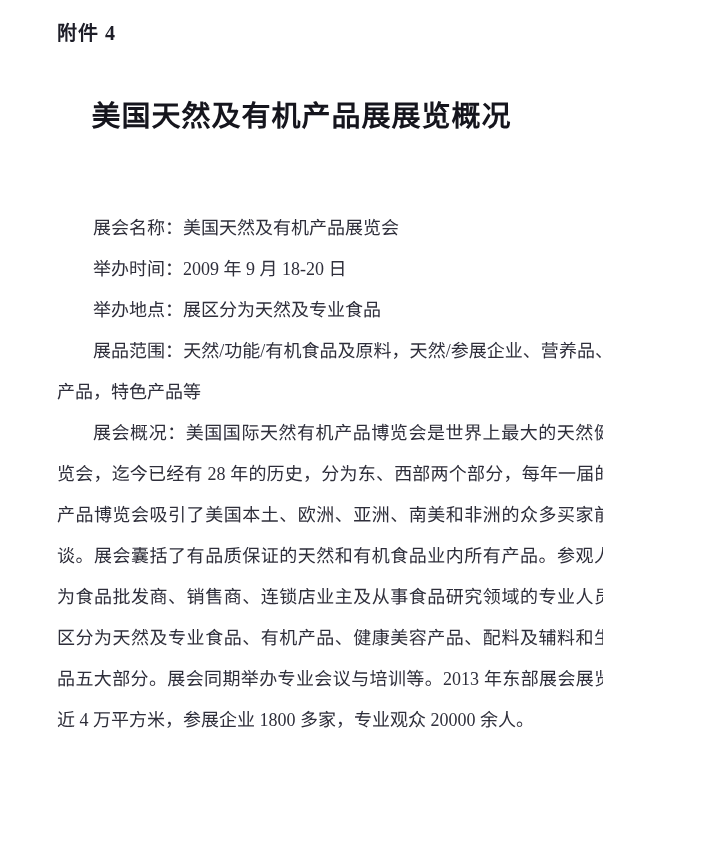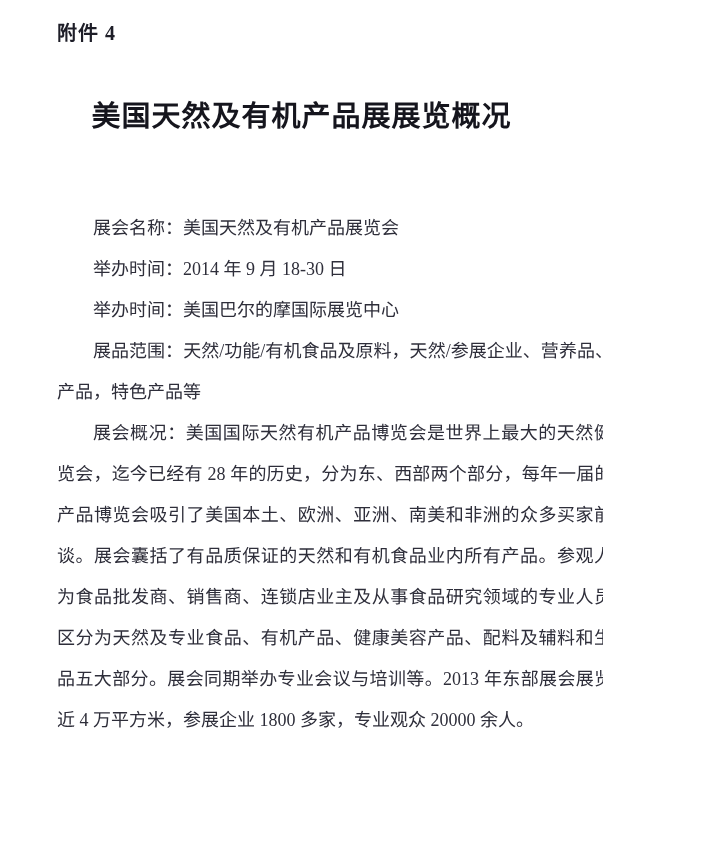--- a/index.html
+++ b/index.html
@@ -59,19 +59,19 @@
 <body>
 
 <div class="page">
 
   <div class="attachment-label">附件 4</div>
 
   <h1 class="doc-title">美国天然及有机产品展展览概况</h1>
 
   <div class="doc-body">
     <p>展会名称：美国天然及有机产品展览会</p>
-    <p>举办时间：2014 年 9 月 18-30 日</p>
-    <p>举办时间：美国巴尔的摩国际展览中心</p>
+    <p>举办时间：2009 年 9 月 18-20 日</p>
+    <p>举办地点：展区分为天然及专业食品</p>
     <p>展品范围：天然/功能/有机食品及原料，天然/参展企业、营养品、护理产品，特色产品等</p>
     <p>展会概况：美国国际天然有机产品博览会是世界上最大的天然健康展览会，迄今已经有 28 年的历史，分为东、西部两个部分，每年一届的天然产品博览会吸引了美国本土、欧洲、亚洲、南美和非洲的众多买家前往洽谈。展会囊括了有品质保证的天然和有机食品业内所有产品。参观人群多为食品批发商、销售商、连锁店业主及从事食品研究领域的专业人员。展区分为天然及专业食品、有机产品、健康美容产品、配料及辅料和生活用品五大部分。展会同期举办专业会议与培训等。2013 年东部展会展览面积近 4 万平方米，参展企业 1800 多家，专业观众 20000 余人。</p>
   </div>
 
 </div>
 
 </body></html>

